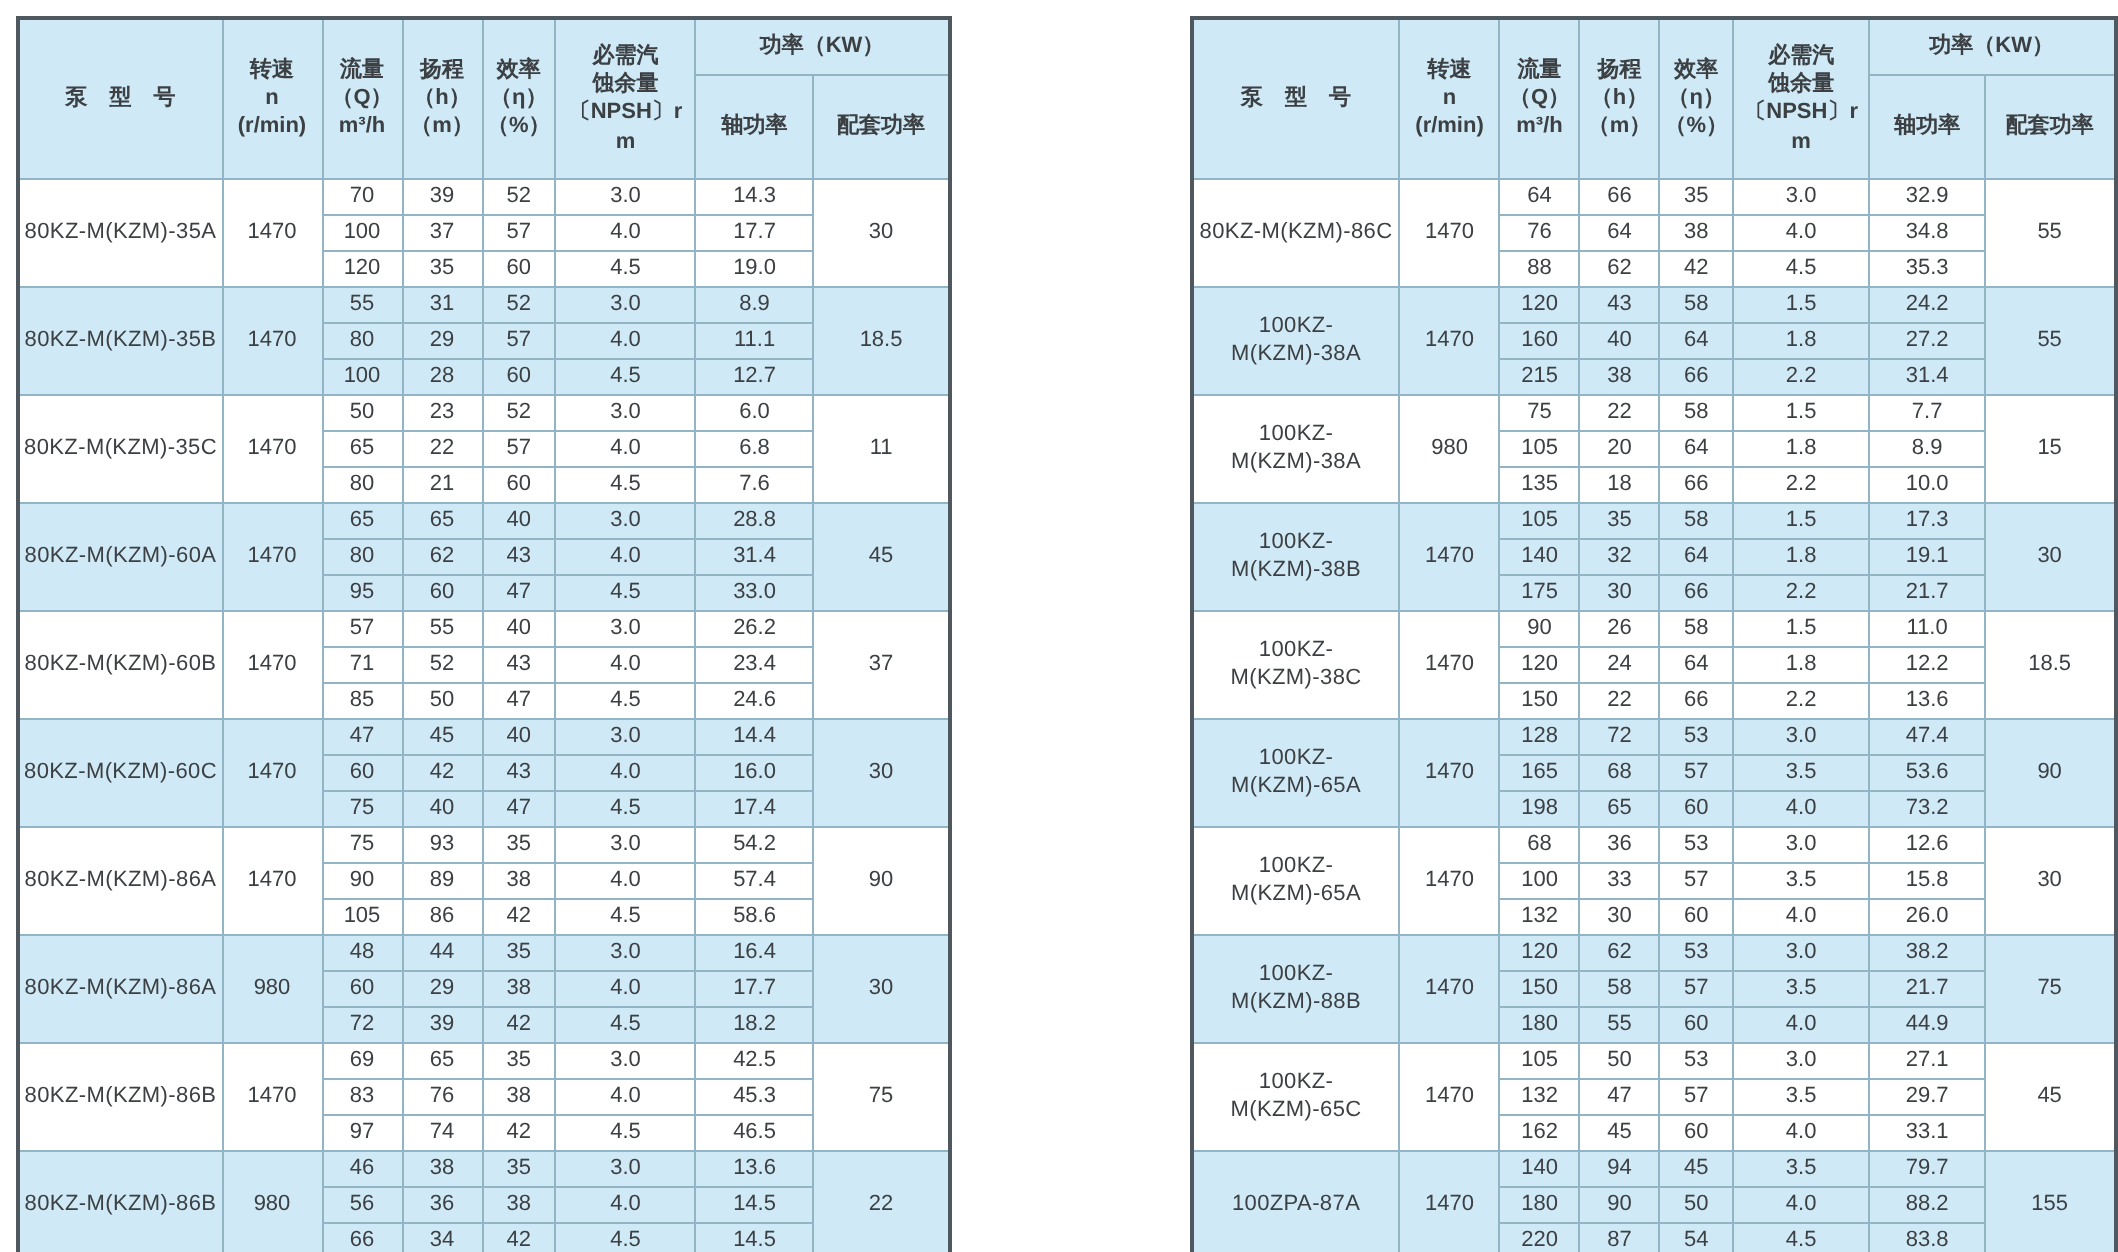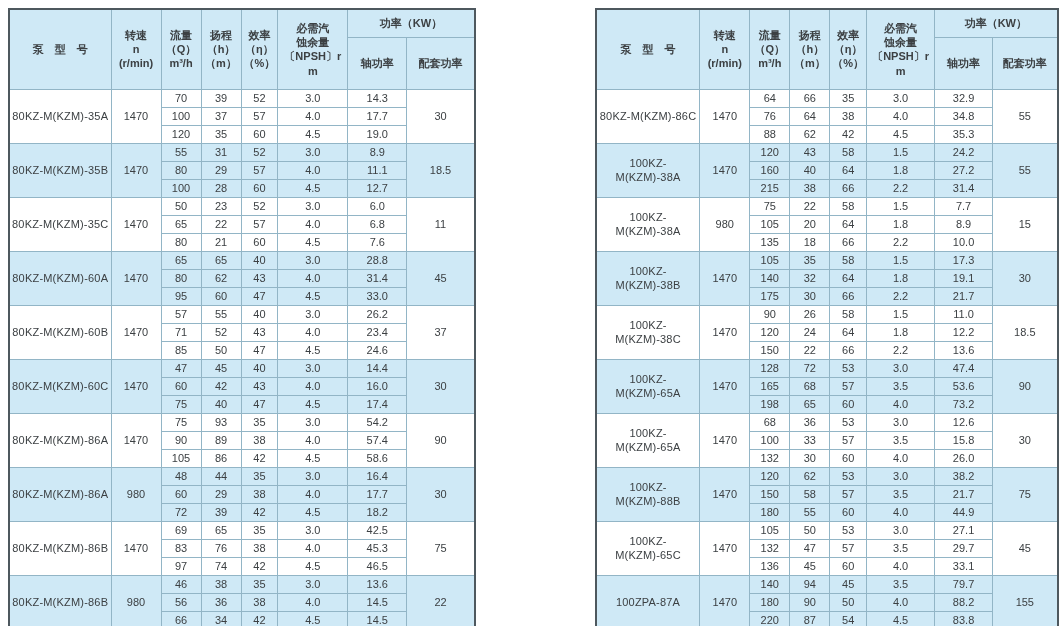--- a/index.html
+++ b/index.html
@@ -581,21 +581,21 @@
           <td rowspan="3">45</td>
         </tr>
         <tr class="">
           <td>132</td>
           <td>47</td>
           <td>57</td>
           <td>3.5</td>
           <td>29.7</td>
         </tr>
         <tr class="">
-          <td>136</td>
+          <td>162</td>
           <td>45</td>
           <td>60</td>
           <td>4.0</td>
           <td>33.1</td>
         </tr>
         <tr class="hl group-start">
           <td rowspan="3" class="model-cell">100ZPA-87A</td>
           <td rowspan="3">1470</td>
           <td>140</td>
           <td>94</td>

